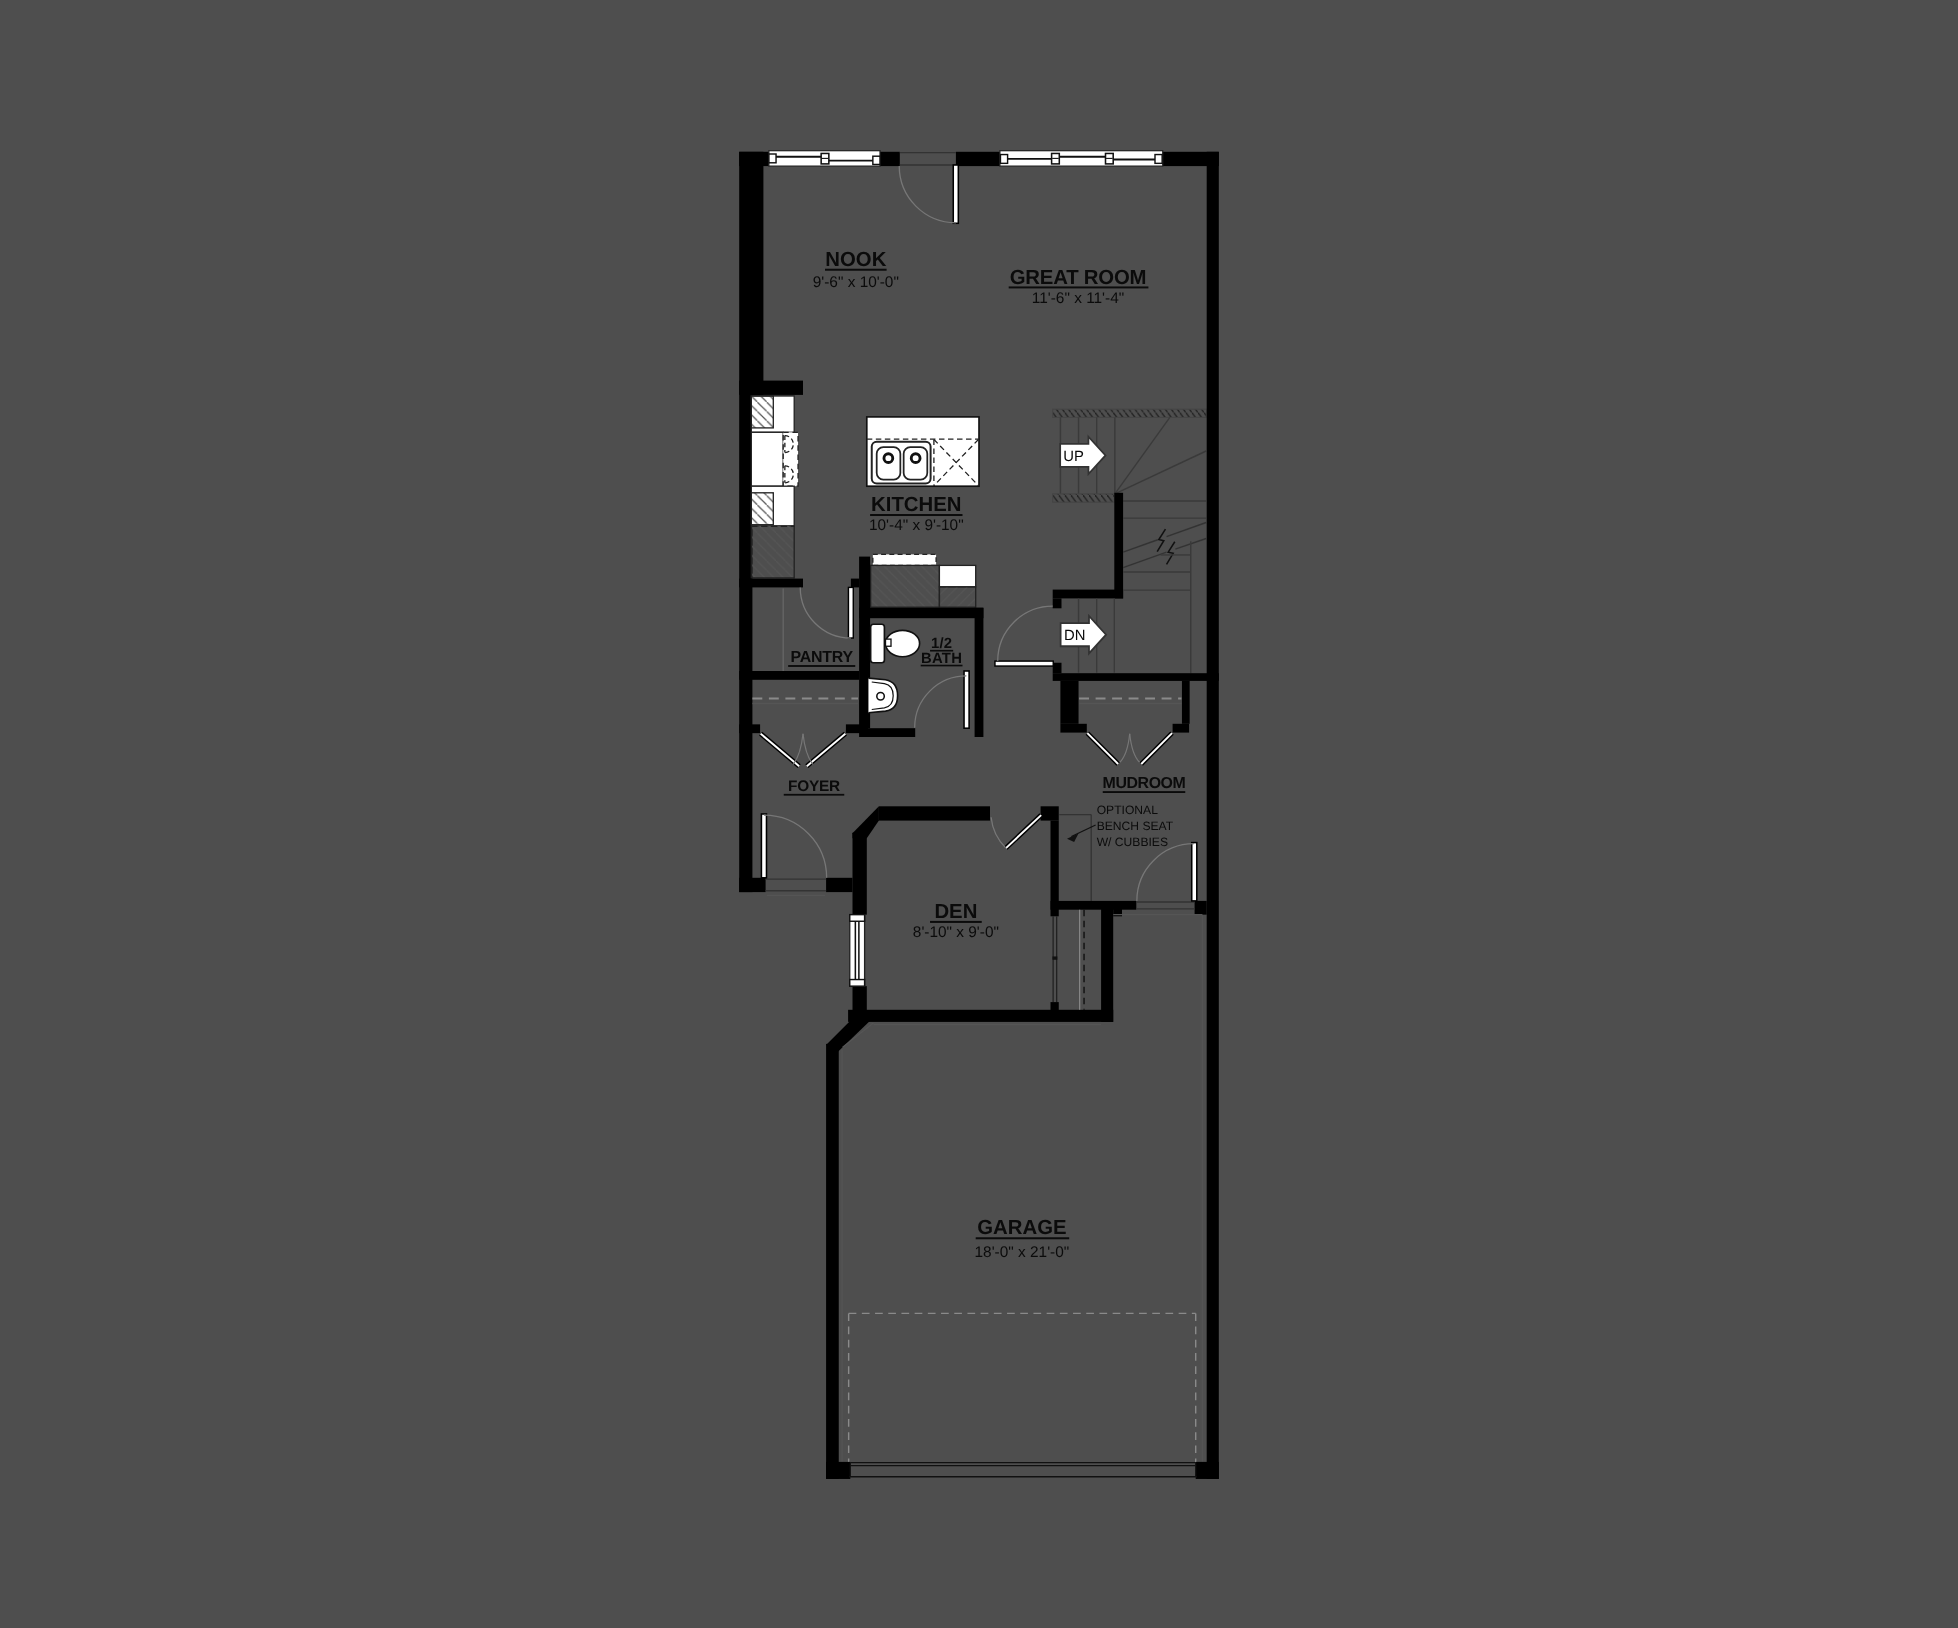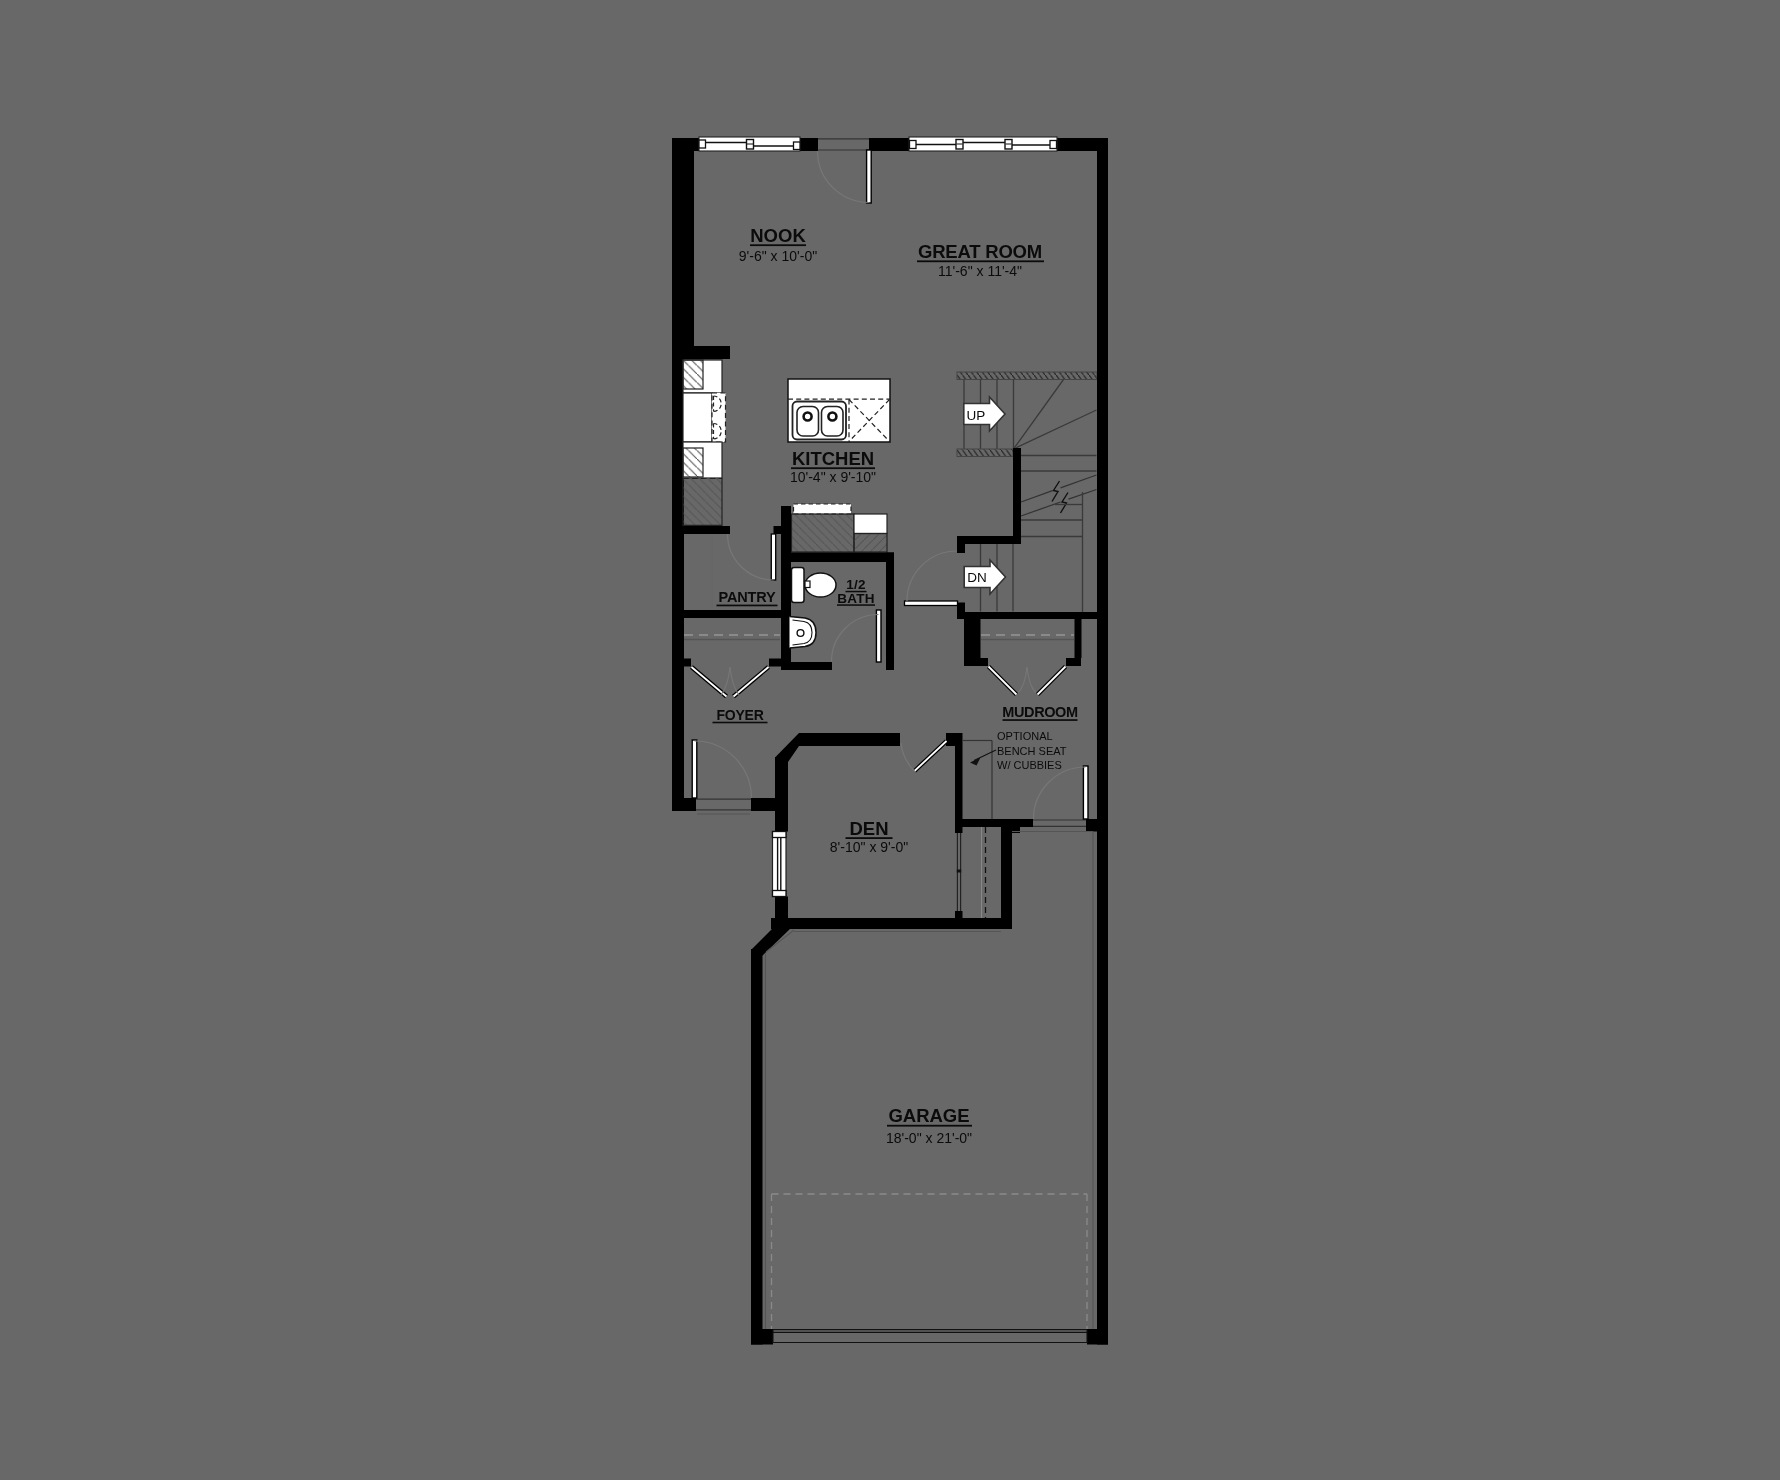--- a/index.html
+++ b/index.html
@@ -1,16 +1,16 @@
 <!DOCTYPE html>
 <html><head>
 <meta charset="utf-8">
 <style>
 html,body{margin:0;padding:0;background:#fff;}
-#plan{position:relative;width:1780px;height:1480px;background:#ef4444;overflow:hidden;filter:grayscale(1);}
+#plan{position:relative;width:1780px;height:1480px;background:#1d4ed8;overflow:hidden;filter:grayscale(1);}
 svg{position:absolute;left:0;top:0;}
 text{font-family:"Liberation Sans",sans-serif;fill:#0b0b0b;-webkit-font-smoothing:antialiased;}
 .lbl{font-weight:bold;}
 </style>
 </head>
 <body>
 <div id="plan">
 <svg width="1780" height="1480" viewBox="0 0 1780 1480">
 <defs>
 <pattern id="hA" width="8.5" height="8.5" patternUnits="userSpaceOnUse">

